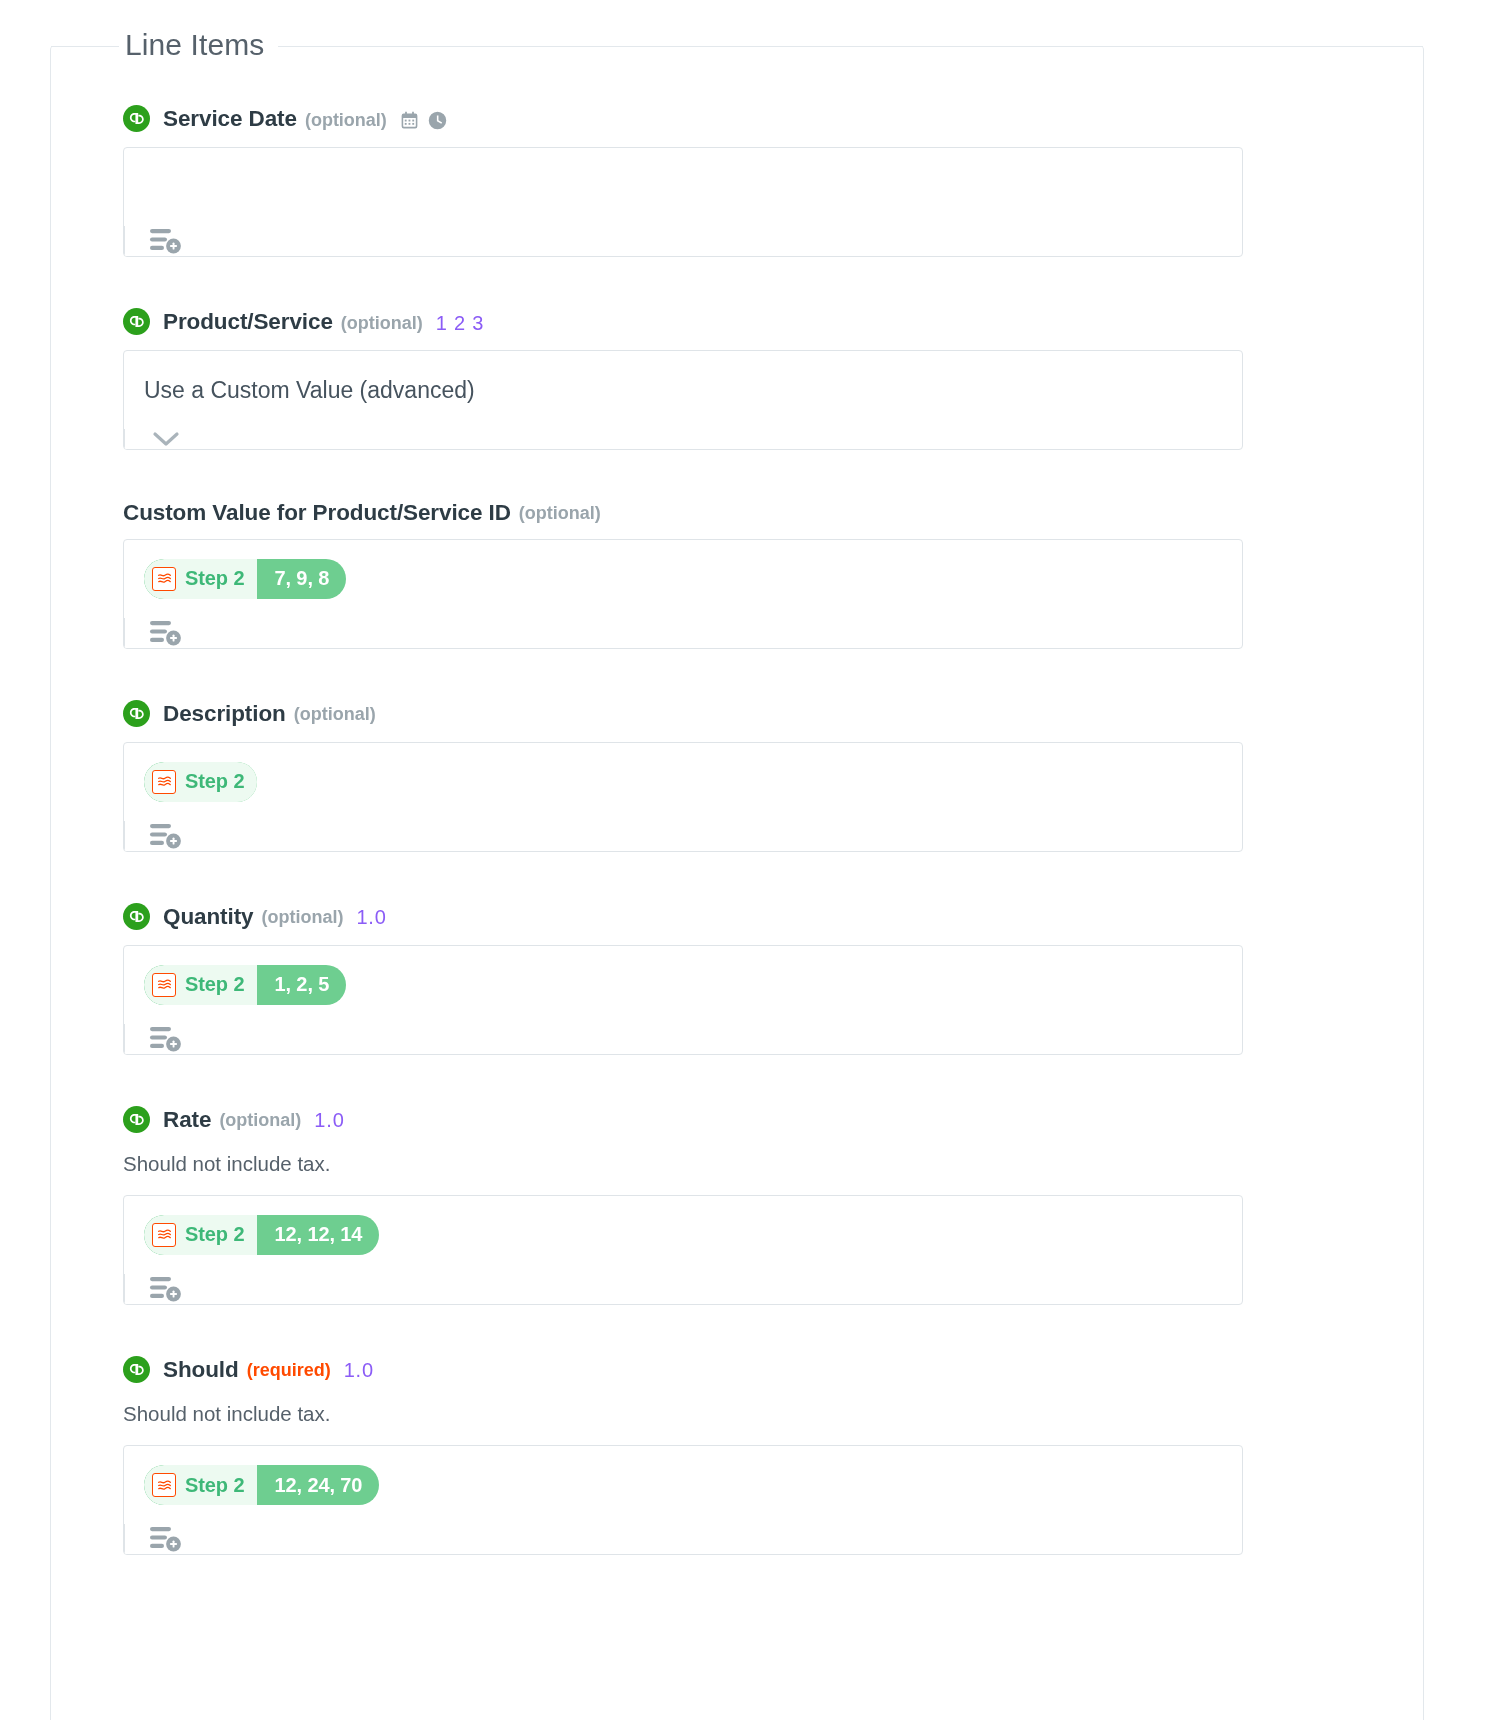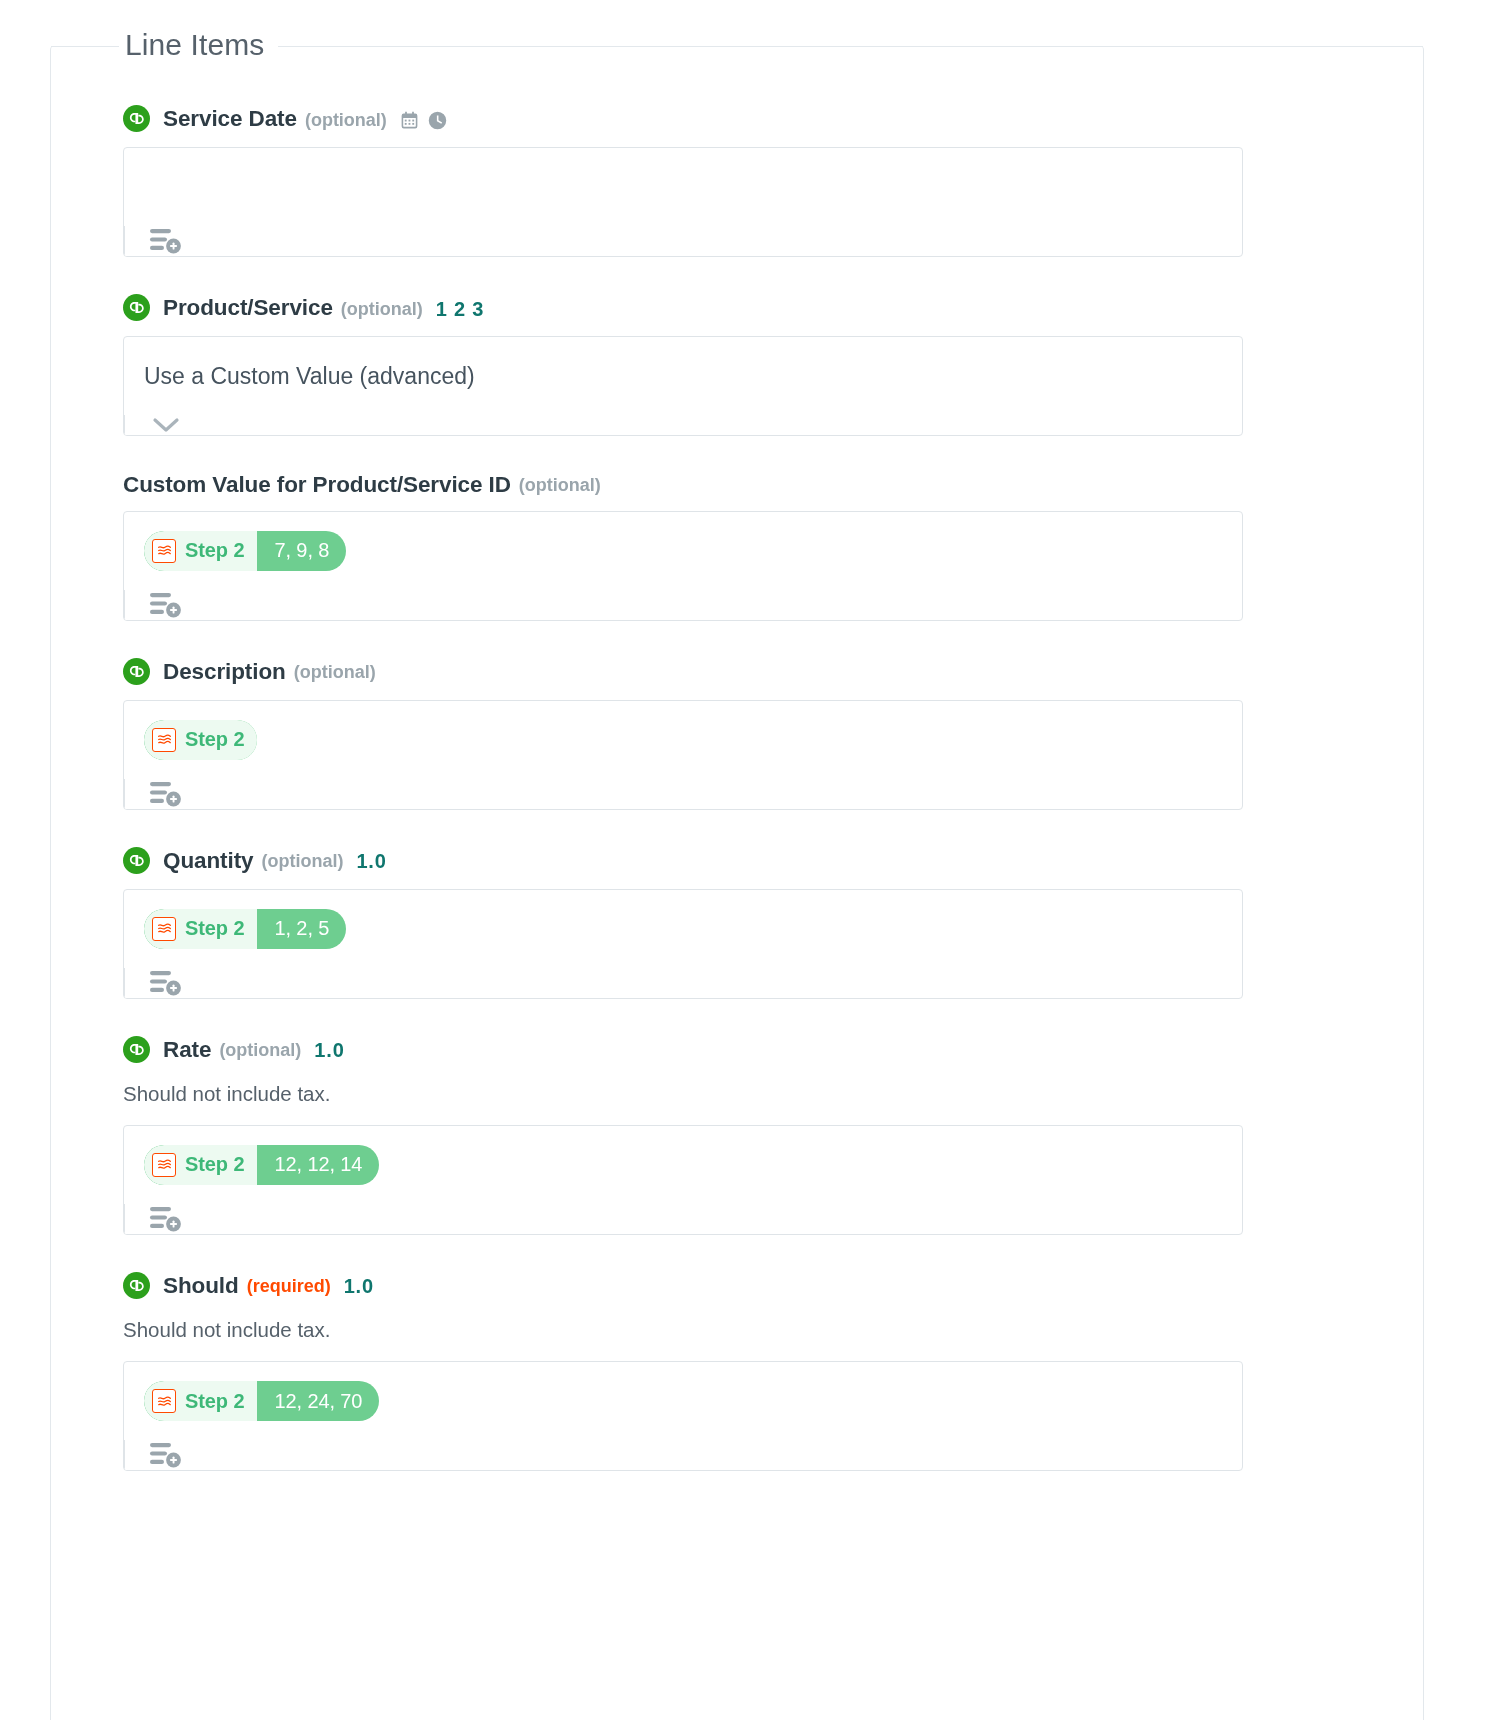--- a/index.html
+++ b/index.html
@@ -56,21 +56,21 @@
   }
 
   .inner {
     position: absolute;
     left: 72px;
     top: 60px;
     right: 48px;
   }
 
   
-  .field { margin-bottom: 38px; }
+  .field { margin-bottom: 52px; }
 
   .label-row {
     display: flex;
     align-items: center;
     gap: 0;
     margin-bottom: 14px;
     line-height: 1;
   }
 
   .qb-icon {
@@ -101,22 +101,22 @@
     margin-left: 8px;
   }
   .label-req {
     font-size: 18px;
     font-weight: 700;
     color: #ff4a00;
     margin-left: 8px;
   }
   .label-hint {
     font-size: 20px;
-    font-weight: 700;
-    color: #0f766e;
+    font-weight: 400;
+    color: #8b5cf6;
     margin-left: 13px;
     letter-spacing: 0.8px;
   }
 
   .mini-icons {
     display: inline-flex;
     align-items: center;
     gap: 7px;
     margin-left: 12px;
     position: relative;
@@ -211,21 +211,21 @@
     color: #3eb878;
     letter-spacing: -0.1px;
     white-space: nowrap;
     text-align: right;
   }
   .pill-value {
     display: inline-flex;
     align-items: center;
     padding: 12px 17px;
     font-size: 20px;
-    font-weight: 400;
+    font-weight: 700;
     color: #ffffff;
     white-space: nowrap;
     letter-spacing: -0.1px;
   }
 </style>
 </head>
 <body>
 
 <div class="page">
   <div class="fieldset">

